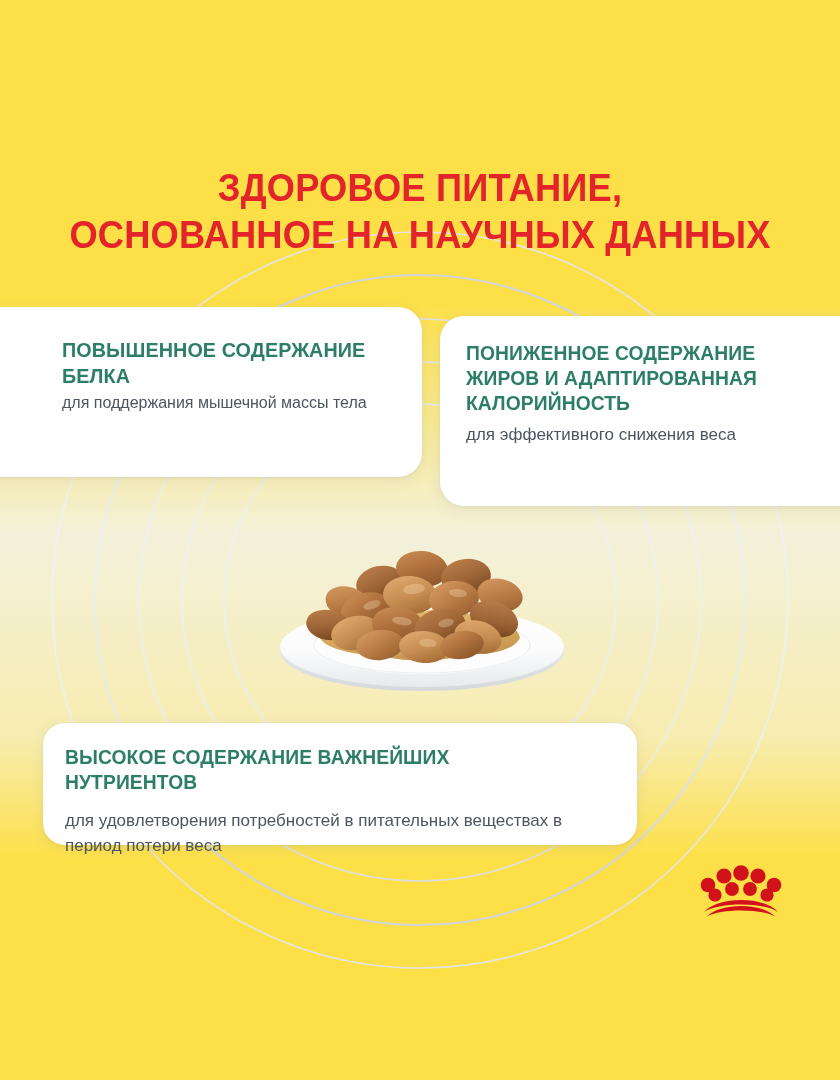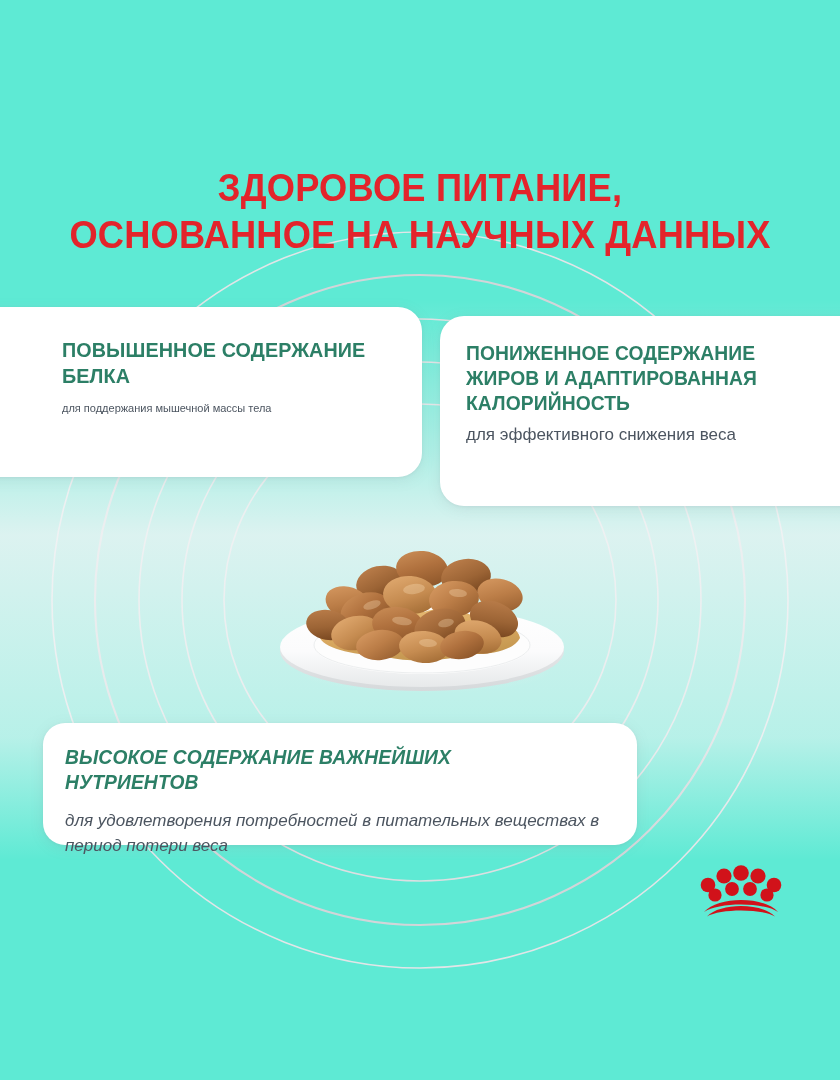--- a/index.html
+++ b/index.html
@@ -10,21 +10,21 @@
     background: #ffffff;
     font-family: "Liberation Sans", "DejaVu Sans", sans-serif;
     -webkit-font-smoothing: antialiased;
   }
 
   .poster {
     position: relative;
     width: 840px;
     height: 1080px;
     overflow: hidden;
-    background: #5eead4;
+    background: #fde047;
   }
 
   
   .rings {
     position: absolute;
     left: 0; top: 0;
     width: 840px; height: 1080px;
     pointer-events: none;
   }
 
@@ -84,21 +84,21 @@
   
   #card-protein {
     left: -34px;
     top: 307px;
     width: 456px;
     height: 170px;
     border-radius: 0 24px 24px 0;
   }
   #card-protein .inner { padding: 30px 26px 0 96px; }
   #card-protein .card-head { font-size: 21px; line-height: 26px; letter-spacing: 0.1px; }
-  #card-protein .card-sub  { font-size: 11px; line-height: 25px; margin-top: 7px; }
+  #card-protein .card-sub  { font-size: 16px; line-height: 25px; margin-top: 1px; }
 
   
   #card-fat {
     left: 440px;
     top: 316px;
     width: 434px;
     height: 190px;
     border-radius: 24px 0 0 24px;
   }
   #card-fat .inner { padding: 24px 30px 0 26px; }
@@ -106,21 +106,21 @@
   #card-fat .card-sub  { font-size: 17px; line-height: 25px; margin-top: 7px; }
 
   
   #card-nutrients {
     left: 43px;
     top: 723px;
     width: 594px;
     height: 122px;
     border-radius: 22px;
   }
-  #card-nutrients .inner { padding: 21px 24px 0 22px; font-style: italic; }
+  #card-nutrients .inner { padding: 21px 24px 0 22px; }
   #card-nutrients .card-head { font-size: 20.5px; line-height: 25px; letter-spacing: 0.1px; }
   #card-nutrients .card-sub  { font-size: 17px; line-height: 25px; margin-top: 14px; }
 
   
   .plate-wrap {
     position: absolute;
     left: 262px;
     top: 495px;
     width: 320px;
     height: 205px;

